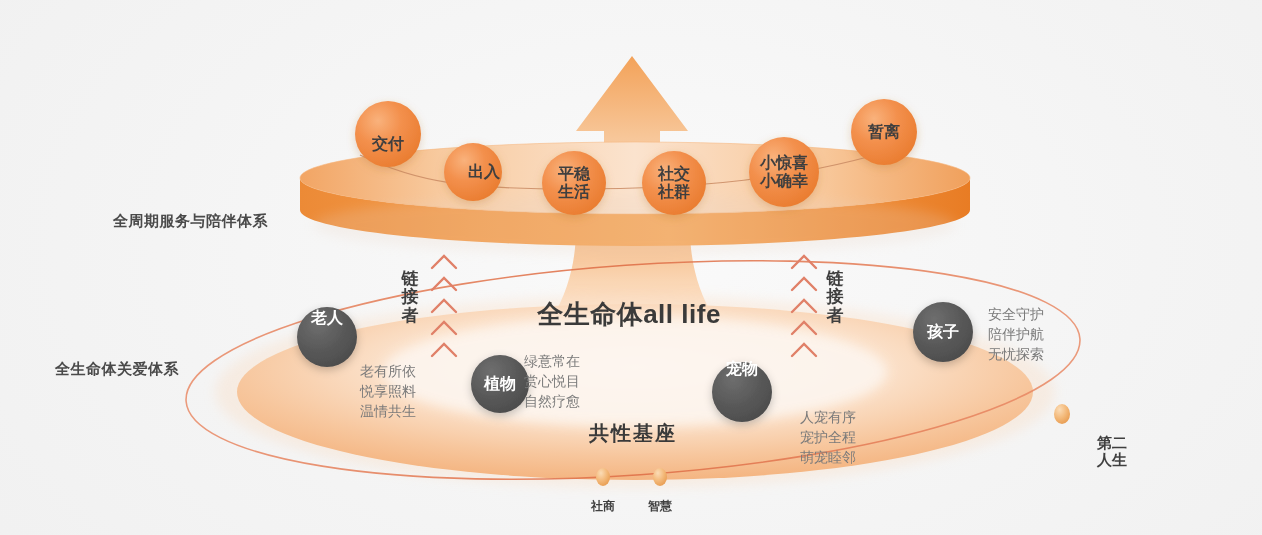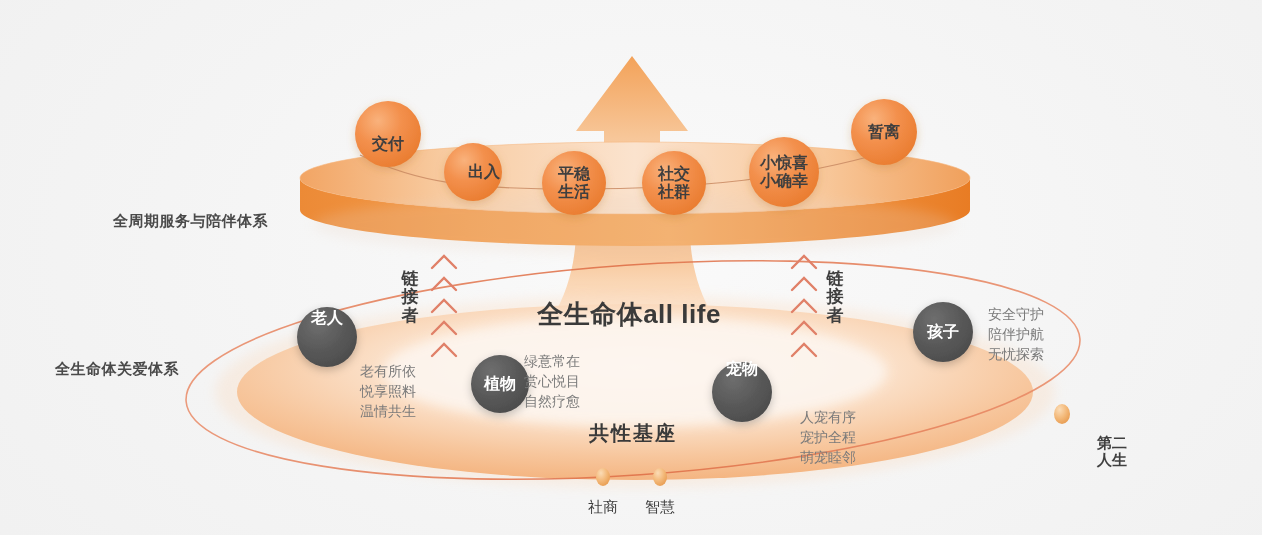--- a/index.html
+++ b/index.html
@@ -83,22 +83,22 @@
     font-size: 17px;
     font-weight: bold;
     line-height: 1.08;
     width: 20px;
     text-align: center;
     white-space: pre-line;
   }
   .dot-label {
     position: absolute;
     color: #3f3f3f;
-    font-size: 15px;
-    font-weight: normal;
+    font-size: 12px;
+    font-weight: bold;
     white-space: nowrap;
     transform: translateX(-50%);
   }
   .orbit-label {
     position: absolute;
     color: #3f3f3f;
     font-size: 15px;
     font-weight: bold;
     line-height: 1.15;
     text-align: center;

